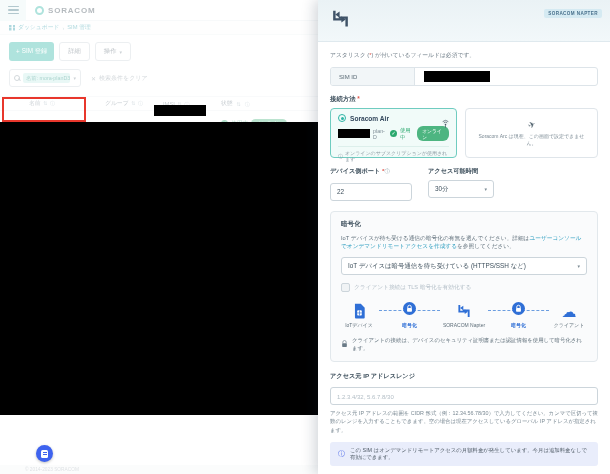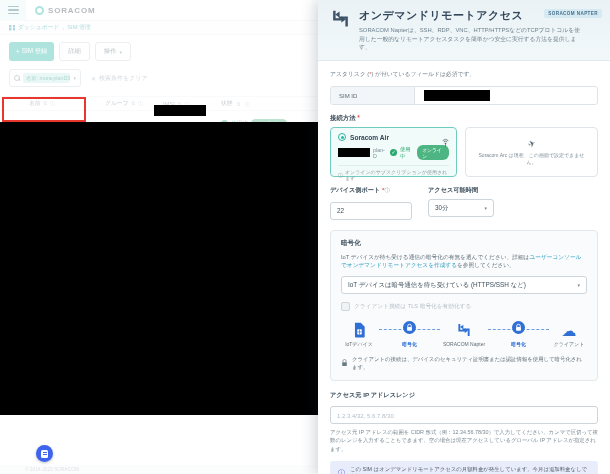--- a/index.html
+++ b/index.html
@@ -256,24 +256,20 @@
     <span>
       <svg width="21" height="21" viewBox="0 0 24 24">
         <g stroke="#3f5368" stroke-width="2.8" fill="none">
           <path d="M5 3 v10 h9"></path>
           <path d="M19 21 v-10 h-9"></path>
         </g>
         <path d="M13 9.5 L18 13 L13 16.5 Z" fill="#3f5368"></path>
         <path d="M11 7.5 L6 11 L11 14.5 Z" fill="#3f5368" transform="translate(0,-3.5)"></path>
       </svg>
     </span>
-    <div class="p-header-text">
-      <div class="p-title">オンデマンドリモートアクセス</div>
-      <div class="p-desc">SORACOM Napterは、SSH、RDP、VNC、HTTP/HTTPSなどのTCPプロトコルを使用した一般的なリモートアクセスタスクを簡単かつ安全に実行する方法を提供します。</div>
-    </div>
     <span class="p-badge">SORACOM NAPTER</span>
   </div>
 
   <div class="p-body">
     <div class="req-note">
       <span>アスタリスク (</span><span class="star">*</span><span>) が付いているフィールドは必須です。</span>
     </div>
 
     <div class="sim-row">
       <div class="sim-label">SIM ID</div>

